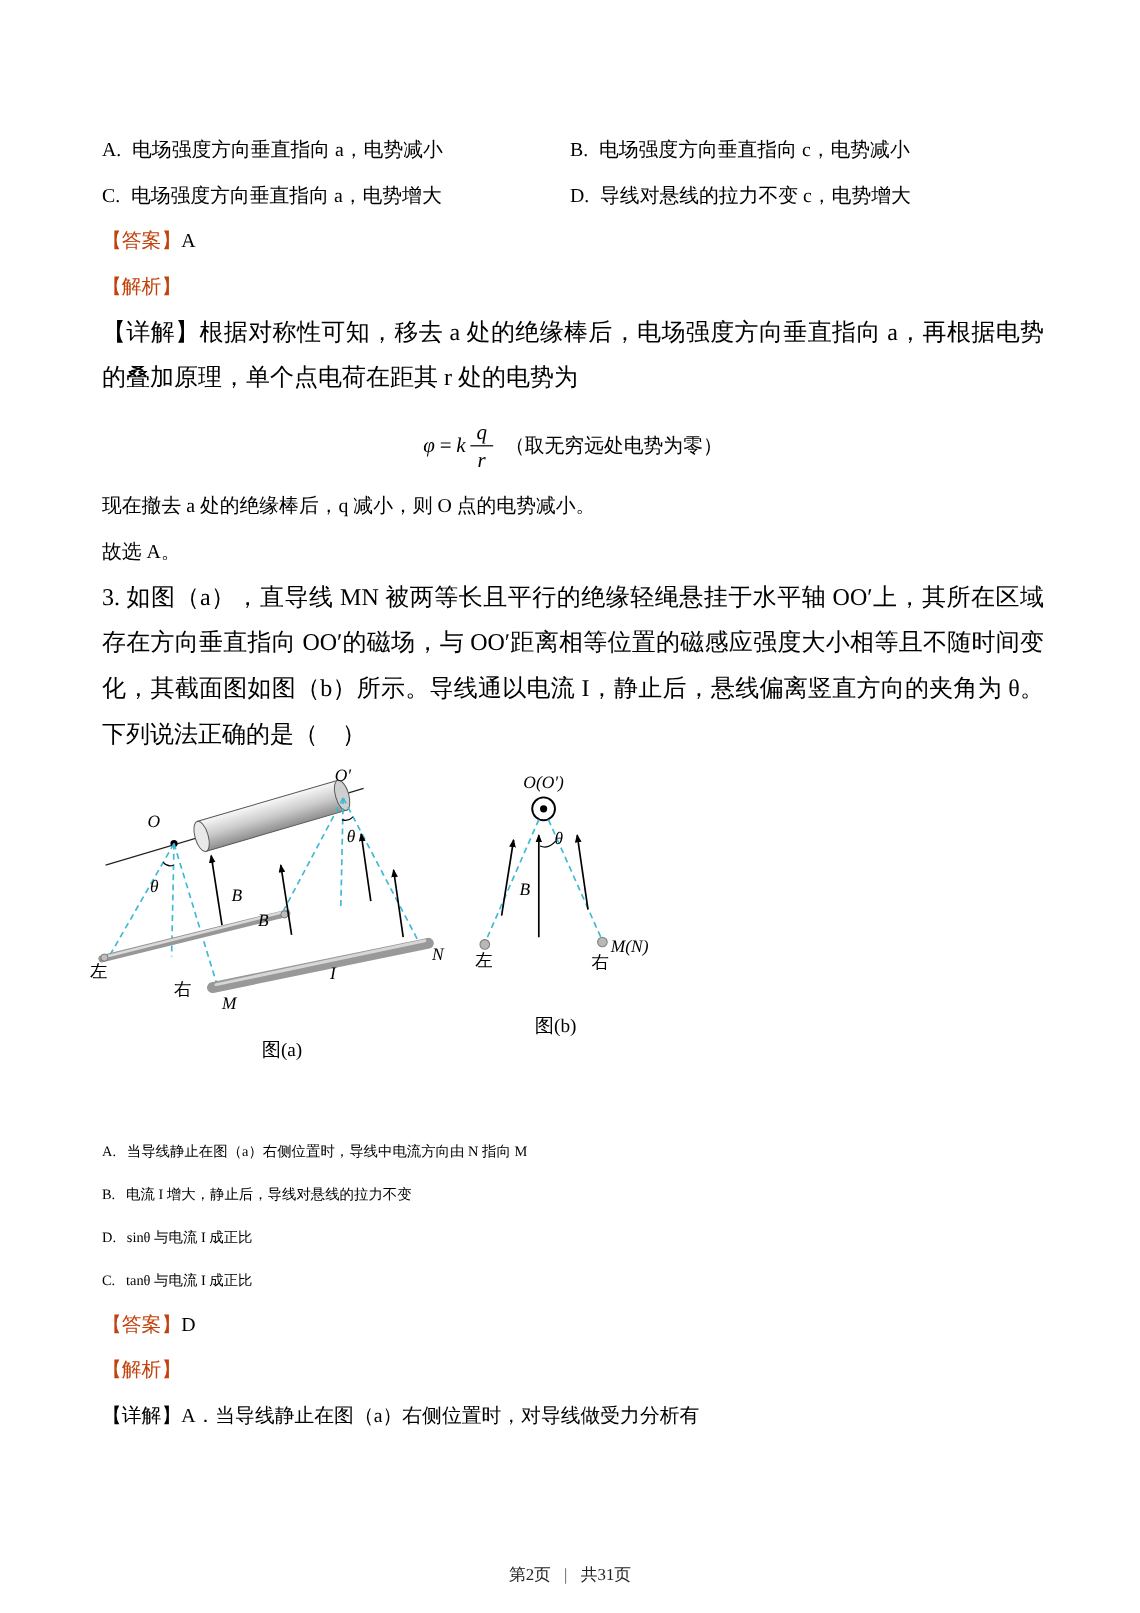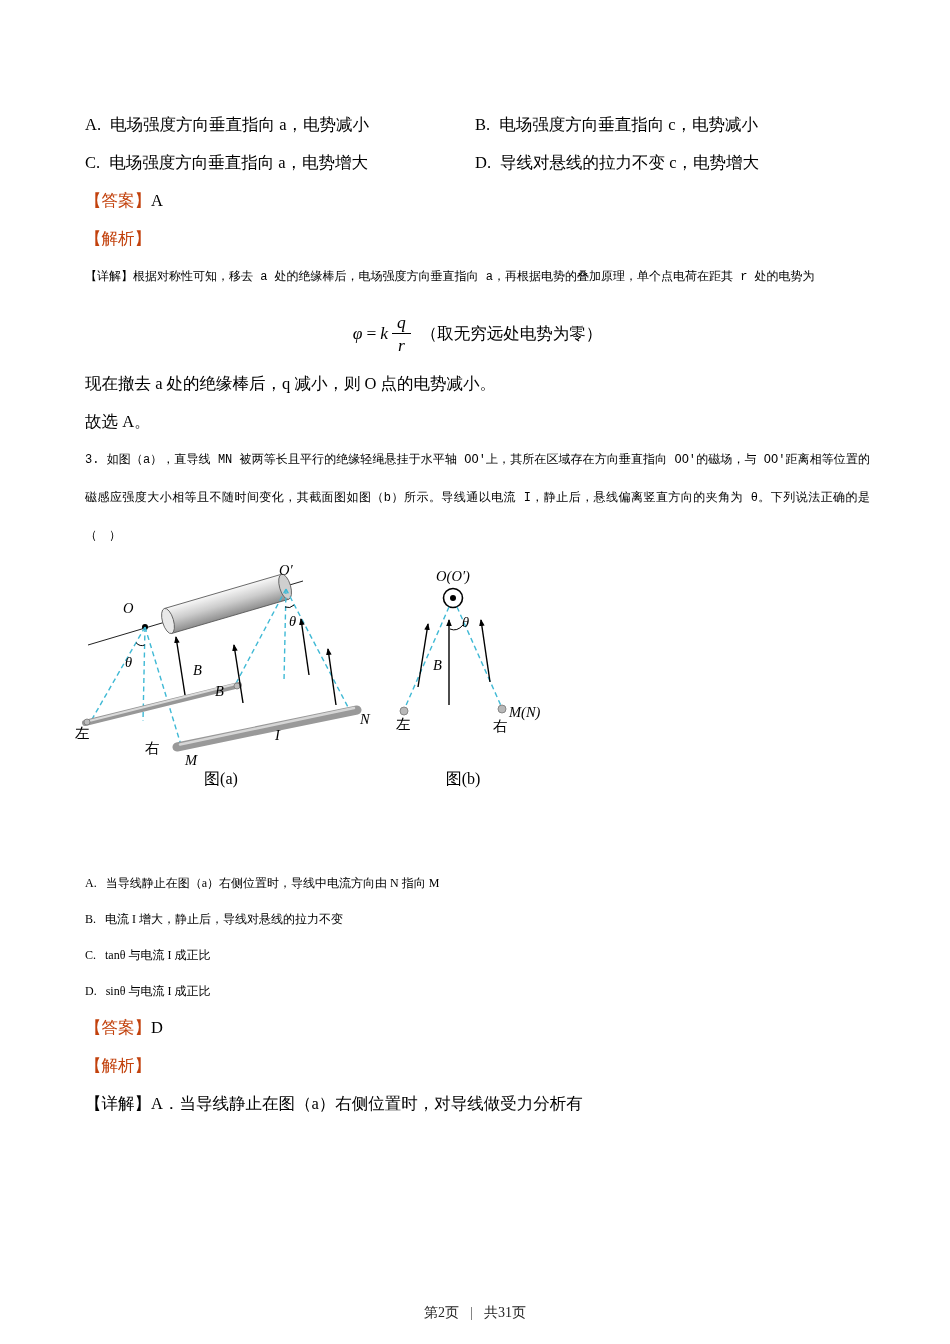--- a/index.html
+++ b/index.html
@@ -9,34 +9,34 @@
     box-sizing:border-box;
     padding:106px 80px 0 85px;
     background:#fff;
     font-family:"Liberation Serif","DejaVu Serif",serif;
     color:#000;
     overflow:hidden;
   }
   .opt-grid{display:grid;grid-template-columns:390px 1fr;}
   .line{font-size:16.5px;line-height:38px;white-space:nowrap;}
   .line36{font-size:12px;line-height:36px;white-space:nowrap;}
-  .para{font-size:12px;line-height:38px;text-align:justify;font-family:Liberation Mono, monospace;}
+  .para{font-size:20px;line-height:38px;text-align:justify;}
   .accent{color:#c2410c;}
   .opt-label{margin-right:9px;}
   .formula{display:flex;justify-content:center;align-items:center;margin:15px 0 9px;font-size:17.5px;}
   .mi{font-style:italic;}
   .frac{display:inline-flex;flex-direction:column;align-items:center;margin:0 3px;font-style:italic;}
   .frac .num{line-height:22px;padding:0 6px;}
   .frac .den{line-height:22px;border-top:1.3px solid #000;padding:0 6px;}
   .formula .note{margin-left:6px;font-size:16.5px;}
   .figure-wrap{position:relative;height:252px;margin-top:8px;}
   .fig-a{position:absolute;left:-12px;top:0;}
   .fig-b{position:absolute;left:305px;top:4px;}
   .fig-caption{position:absolute;top:206px;width:120px;text-align:center;font-size:16px;}
-  .cap-a{left:76px;}
+  .cap-a{left:90px;margin-top:20px;}
   .cap-b{left:318px;}
   .q3-options{margin-top:50px;}
   .footer{position:absolute;left:0;right:0;bottom:22px;text-align:center;font-size:14px;color:#222;}
   .footer .sep{margin:0 11px;color:#555;}
   .svt{font-family:"Liberation Serif","DejaVu Serif",serif;font-size:14.5px;fill:#000;}
   .svti{font-family:"Liberation Serif","DejaVu Serif",serif;font-size:14.5px;font-style:italic;fill:#000;}
   .dash{stroke:#3fb9d5;stroke-width:1.4;stroke-dasharray:5 3.5;fill:none;}
   .arrline{stroke:#000;stroke-width:1.4;fill:none;}
   .thinarc{stroke:#000;stroke-width:1;fill:none;}
 </style>
@@ -180,24 +180,24 @@
   </div>
 
   <div class="q3-options">
     <div class="line36">
       <span class="opt-label">A.</span><span>当导线静止在图（a）右侧位置时，导线中电流方向由 N 指向 M</span>
     </div>
     <div class="line36">
       <span class="opt-label">B.</span><span>电流 I 增大，静止后，导线对悬线的拉力不变</span>
     </div>
     <div class="line36">
+      <span class="opt-label">D.</span><span>sinθ 与电流 I 成正比</span>
+    </div>
+    <div class="line36">
       <span class="opt-label">C.</span><span>tanθ 与电流 I 成正比</span>
-    </div>
-    <div class="line36">
-      <span class="opt-label">D.</span><span>sinθ 与电流 I 成正比</span>
     </div>
   </div>
 
   <div class="line">
     <span class="accent">【答案】</span><span>D</span>
   </div>
   <div class="line">
     <span class="accent">【解析】</span>
   </div>
   <div class="line">

